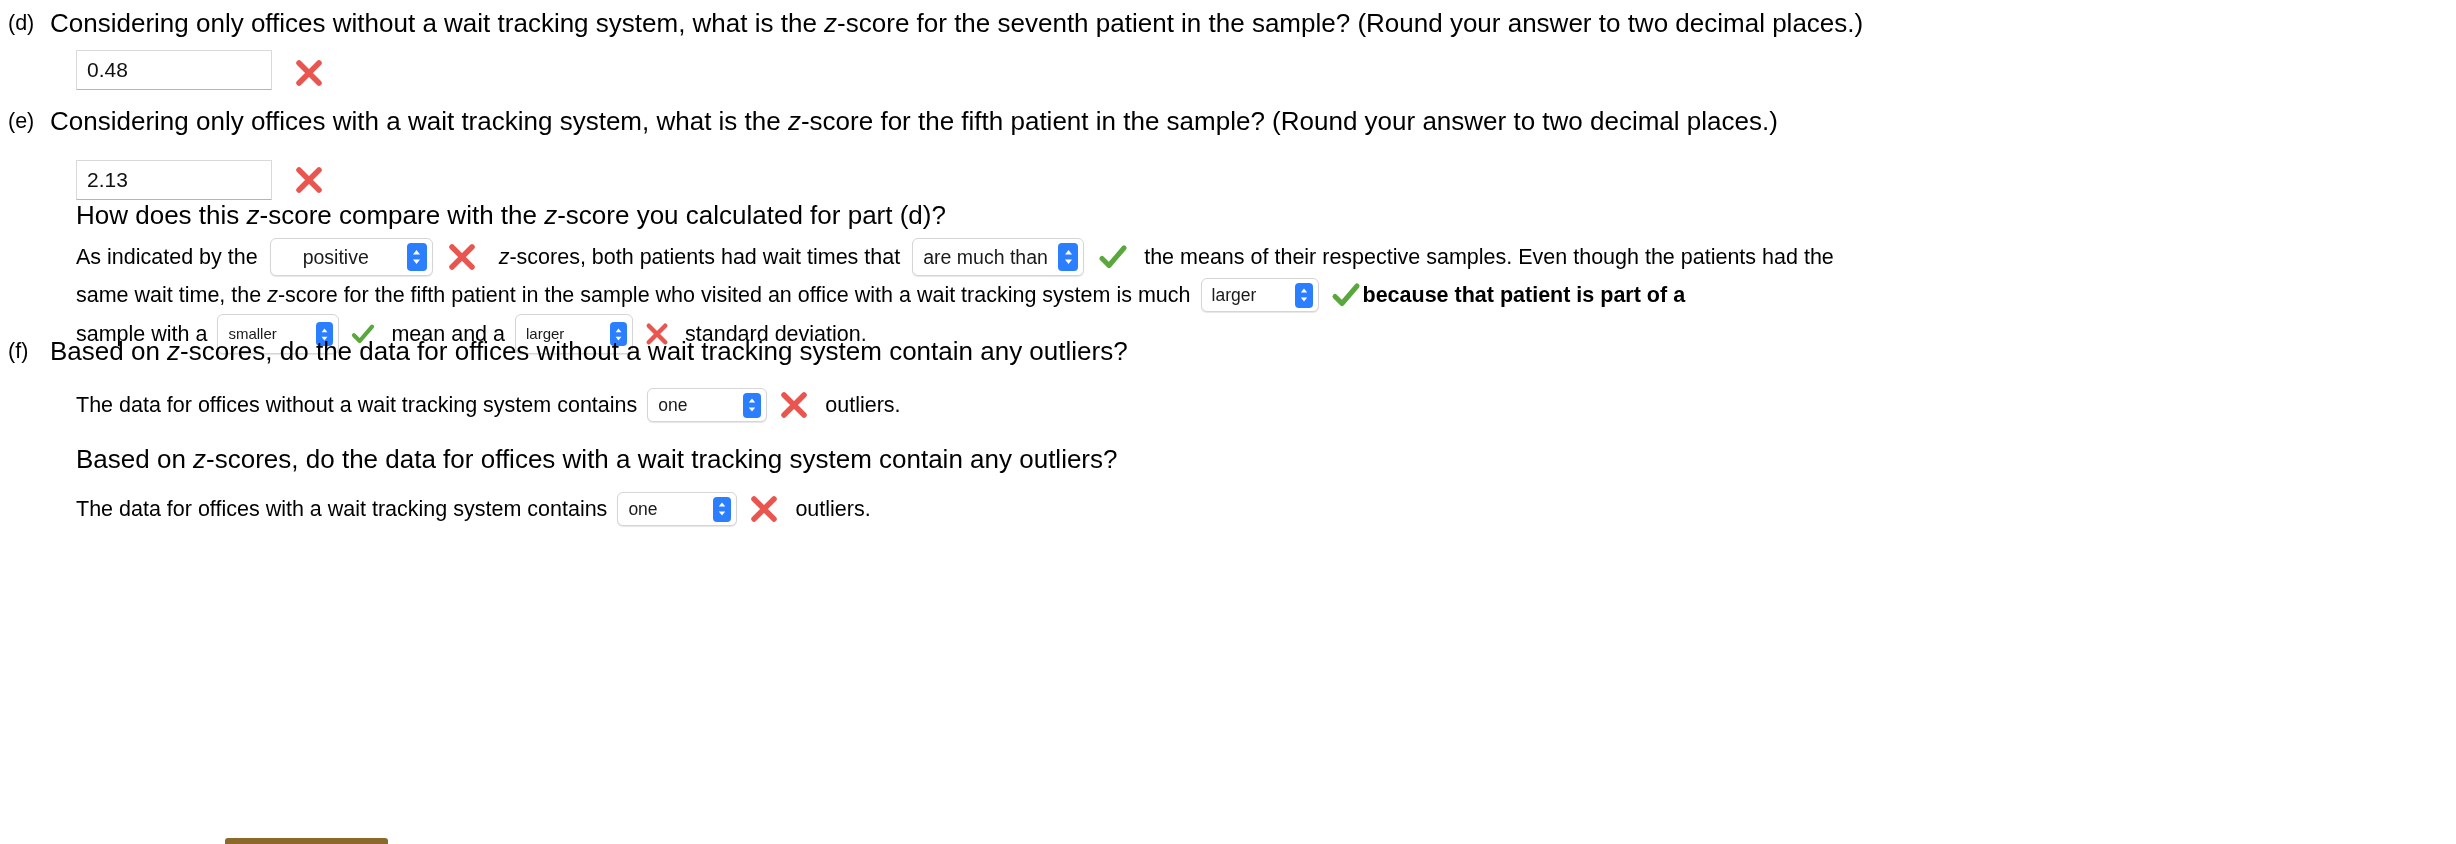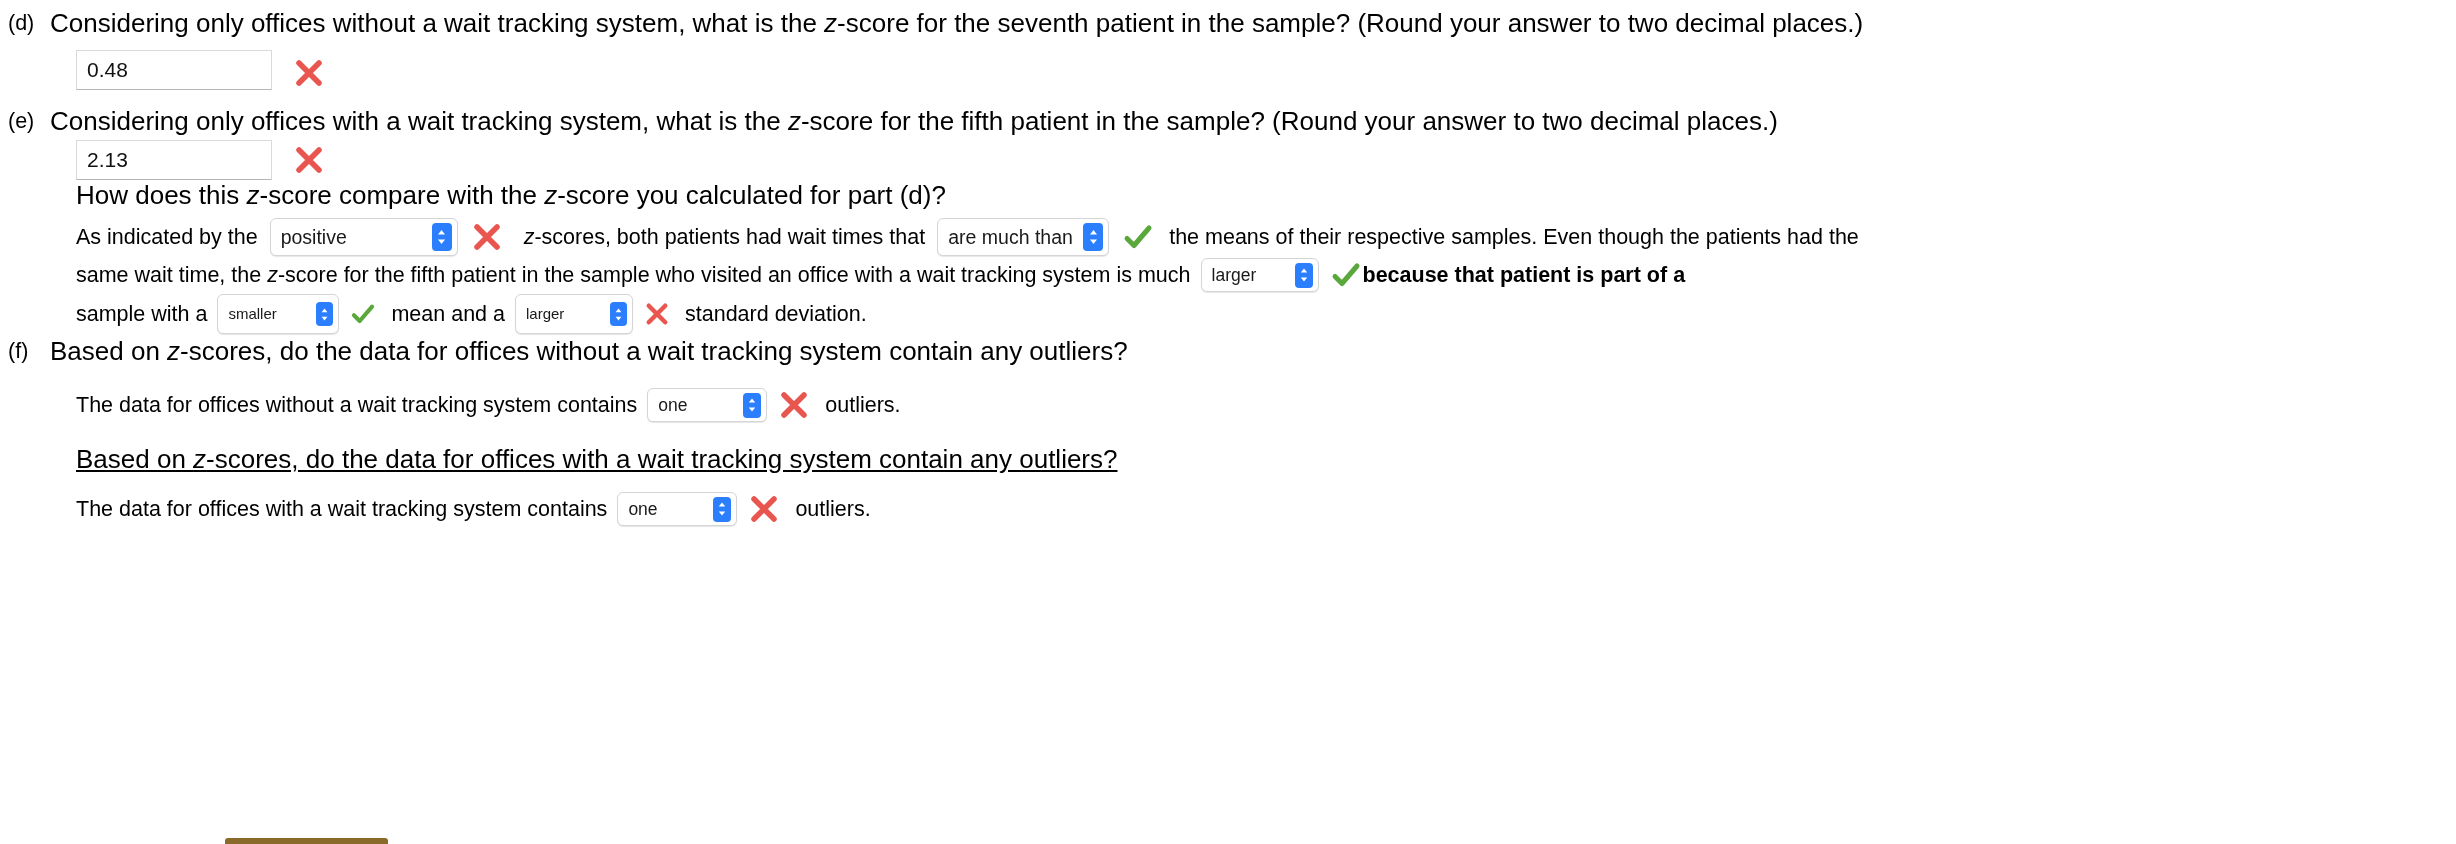--- a/index.html
+++ b/index.html
@@ -174,34 +174,34 @@
       </span>
     </div>
   </div>
 
   <div class="qblock" style="top: 106px;">
     <div class="qrow">
       <div class="qlabel">(e)</div>
       <div class="qtext"><span>Considering only offices with a wait tracking system, what is the </span><span class="ital">z</span><span>-score for the fifth patient in the sample? (Round your answer to two decimal places.)</span></div>
     </div>
 
-    <div class="ansrow" style="margin-top: 4px;">
+    <div class="ansrow" style="margin-top: 24px;">
       <input class="ansbox" type="text" value="2.13" style="">
       <span class="mark" style="margin-left: 20px;">
         <svg viewBox="0 0 34 34" xmlns="http://www.w3.org/2000/svg">
           <path d="M7 7 L27 27 M27 7 L7 27" stroke="#e8564f" stroke-width="5.5" stroke-linecap="round"></path>
         </svg>
       </span>
     </div>
 
     <div class="qtext indent" style=""><span>How does this </span><span class="ital">z</span><span>-score compare with the </span><span class="ital">z</span><span>-score you calculated for part (d)?</span></div>
 
     <div class="flowline indent" style="margin-top: 8px;">
       <span class="t">As indicated by the</span>
-      <span class="sel sel-lg" style="width: 188px; margin: 0 12px;">
+      <span class="sel sel-lg" style="width: 163px; margin: 0 12px; padding-left: 22px;">
         <span class="sel-val">positive</span>
         <span class="stepper">
           <svg width="13" height="20" viewBox="0 0 13 20" xmlns="http://www.w3.org/2000/svg">
             <path d="M6.5 3 L10 7.5 L3 7.5 Z" fill="#ffffff"></path>
             <path d="M6.5 17 L10 12.5 L3 12.5 Z" fill="#ffffff"></path>
           </svg>
         </span>
       </span>
       <span class="mark">
         <svg viewBox="0 0 34 34" xmlns="http://www.w3.org/2000/svg">
@@ -302,21 +302,21 @@
         </span>
       </span>
       <span class="mark">
         <svg viewBox="0 0 34 34" xmlns="http://www.w3.org/2000/svg">
           <path d="M7 7 L27 27 M27 7 L7 27" stroke="#e8564f" stroke-width="5.5" stroke-linecap="round"></path>
         </svg>
       </span>
       <span class="t" style="margin-left: 14px;">outliers.</span>
     </div>
 
-    <div class="qtext indent" style="margin-top: 22px; text-decoration: underline;"><span>Based on </span><span class="ital">z</span><span>-scores, do the data for offices with a wait tracking system contain any outliers?</span></div>
+    <div class="qtext indent" style="margin-top: 22px;"><span>Based on </span><span class="ital">z</span><span>-scores, do the data for offices with a wait tracking system contain any outliers?</span></div>
 
     <div class="flowline indent" style="margin-top: 18px;">
       <span class="t">The data for offices with a wait tracking system contains</span>
       <span class="sel sel-md" style="width: 120px; margin: 0 10px;">
         <span class="sel-val">one</span>
         <span class="stepper">
           <svg width="12" height="18" viewBox="0 0 12 18" xmlns="http://www.w3.org/2000/svg">
             <path d="M6 2.5 L9.2 6.6 L2.8 6.6 Z" fill="#ffffff"></path>
             <path d="M6 15.5 L9.2 11.4 L2.8 11.4 Z" fill="#ffffff"></path>
           </svg>

